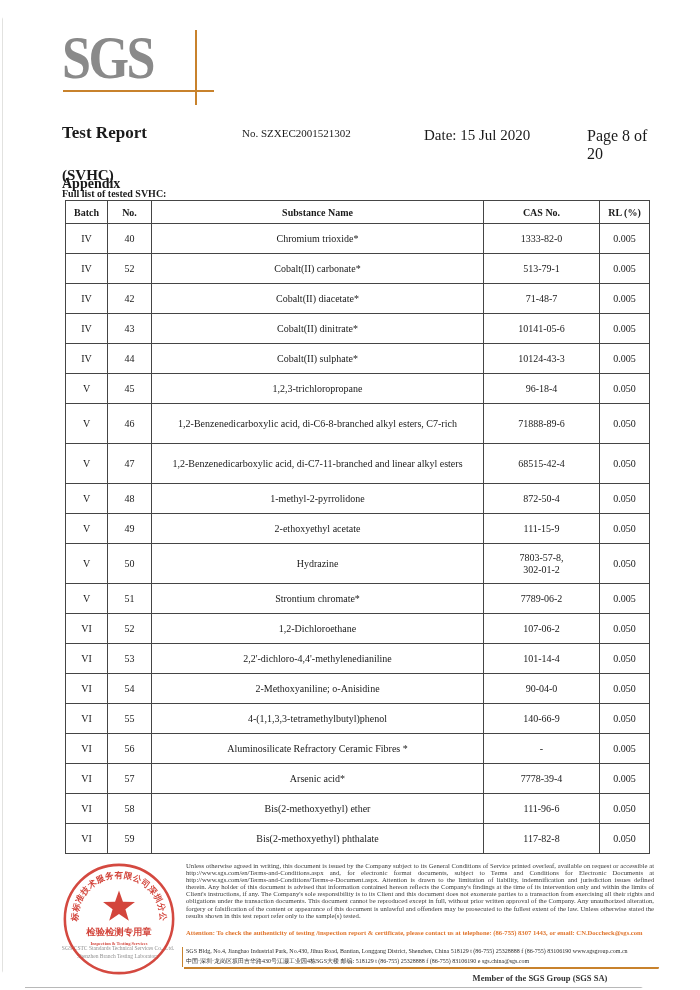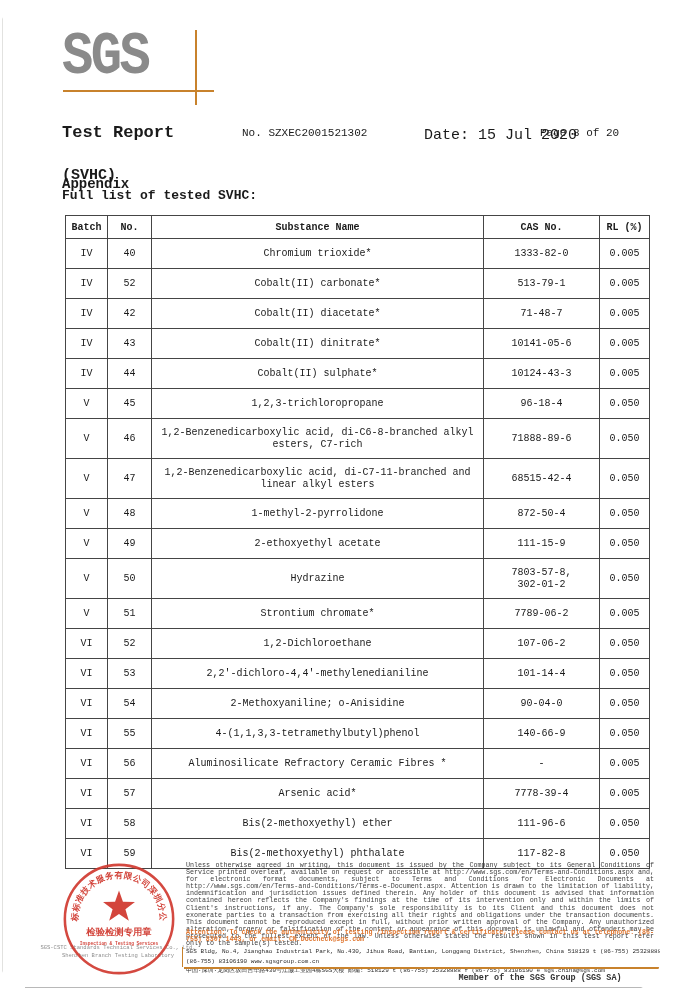--- a/index.html
+++ b/index.html
@@ -1,36 +1,36 @@
 <!DOCTYPE html>
 <html><head>
 <meta charset="utf-8">
 <style>
   html,body{margin:0;padding:0;background:#fff;}
   .page{position:relative;width:660px;height:990px;background:#fff;overflow:hidden;
-        font-family:Liberation Mono, monospace;color:#1a1a1a;border-radius:30px;}
+        font-family:Liberation Serif, serif;color:#1a1a1a;border-radius:30px;}
   .page-edge{position:absolute;left:2px;top:0;width:1px;height:990px;background:#e2e2e0;}
 
   
   .logo-text{position:absolute;left:62px;top:26px;font-size:62px;font-weight:bold;color:#8a8a8a;
              letter-spacing:-3px;transform:scaleX(.84);transform-origin:left top;line-height:1;}
   .logo-hline{position:absolute;left:63px;top:90px;width:151px;height:2px;background:#c8822c;}
   .logo-vline{position:absolute;left:195px;top:30px;width:2px;height:75px;background:#c8822c;}
 
   
   .doc-title{position:absolute;left:62px;top:123px;font-size:17px;font-weight:bold;}
   .doc-subtitle{position:absolute;left:62px;top:147px;font-size:15px;font-weight:bold;margin-top:20px;}
   .report-no{position:absolute;left:242px;top:127px;font-size:11px;}
   .report-date{position:absolute;left:424px;top:127px;font-size:15px;}
-  .report-page{position:absolute;left:540px;top:127px;font-size:11px;}
+  .report-page{position:absolute;left:587px;top:127px;font-size:16px;}
   .appendix{position:absolute;left:62px;top:176px;font-size:14px;font-weight:bold;}
-  .list-title{position:absolute;left:62px;top:188px;font-size:13px;font-weight:bold;}
-
-  
-  table.svhc{position:absolute;left:65px;top:215px;width:584px;border-collapse:collapse;
+  .list-title{position:absolute;left:62px;top:188px;font-size:10px;font-weight:bold;}
+
+  
+  table.svhc{position:absolute;left:65px;top:200px;width:584px;border-collapse:collapse;
              font-size:10px;table-layout:fixed;}
   table.svhc th,table.svhc td{border:1px solid #454545;padding:0 3px;}
   table.svhc th{height:22px;font-weight:bold;text-align:center;font-size:10px;}
   table.svhc td{height:29px;text-align:center;line-height:1.15;}
   table.svhc tr.tall td{height:39px;}
   td.col-substance{text-align:left;padding-left:4px;padding-right:6px;}
   td.col-cas{white-space:pre-line;}
   .w-batch{width:42px;}.w-no{width:44px;}.w-sub{width:332px;}.w-cas{width:116px;}.w-rl{width:50px;}
 
   

